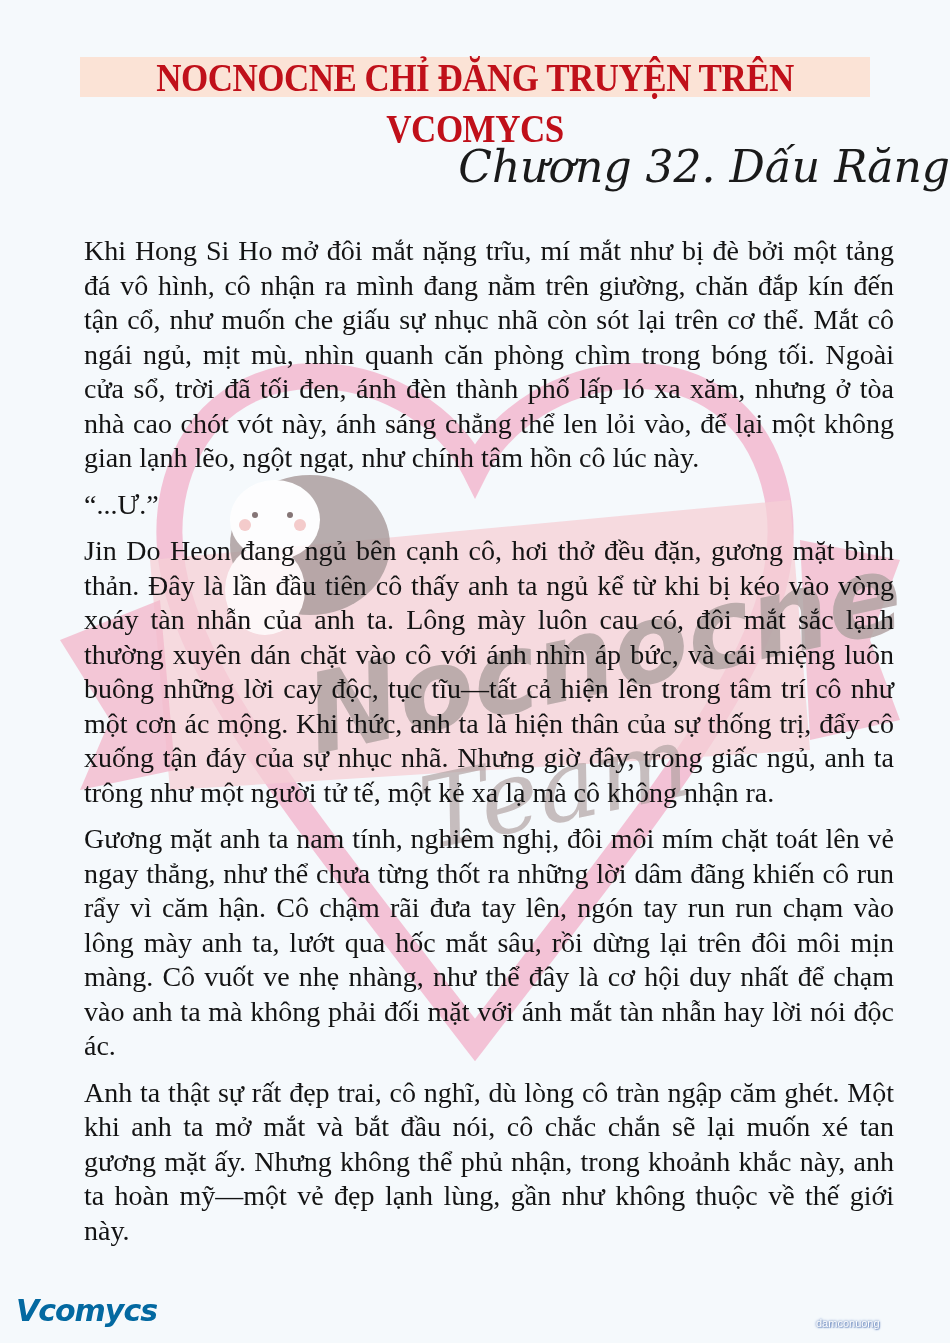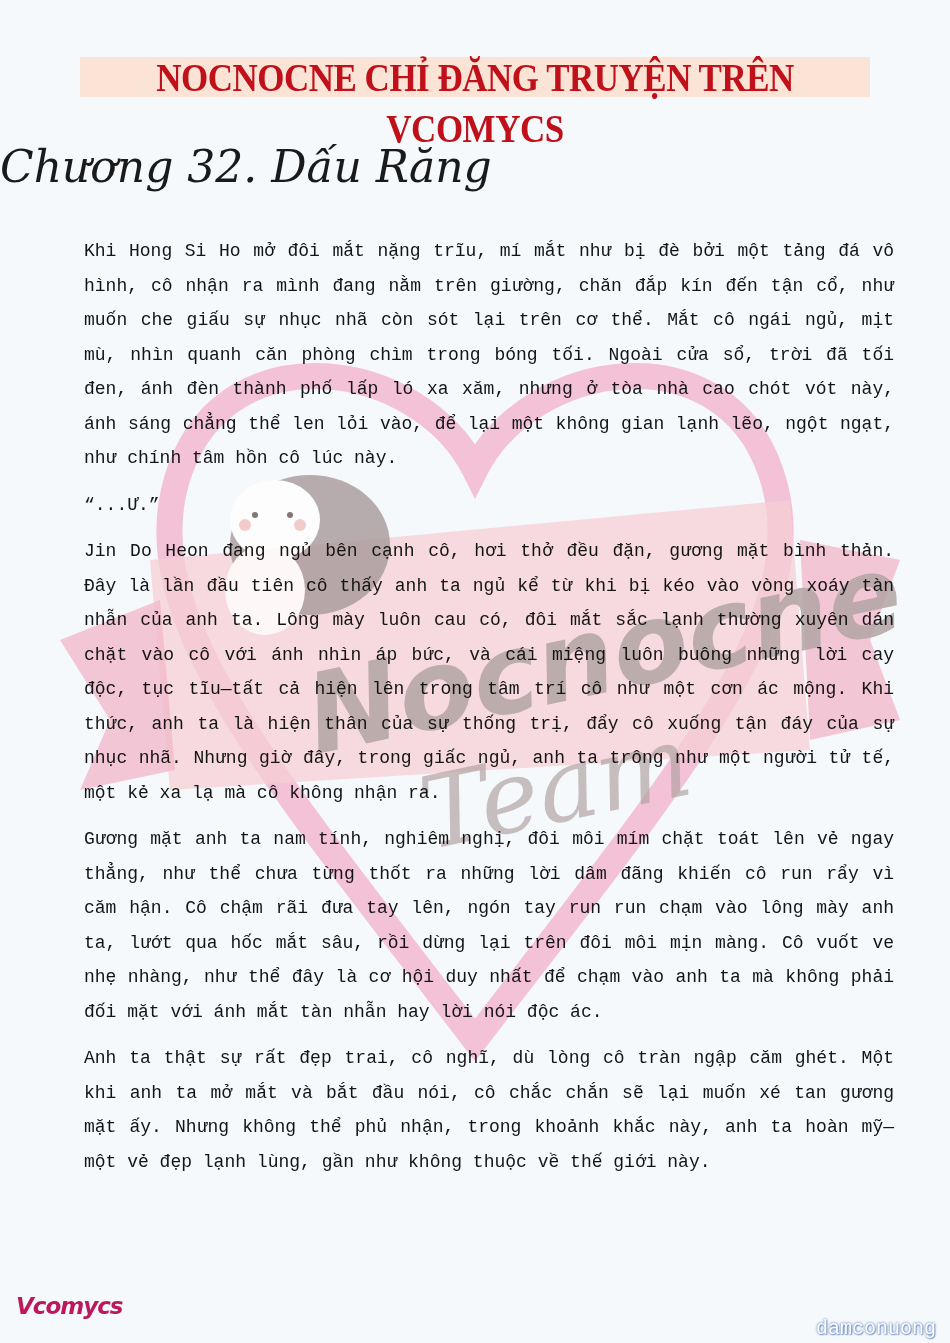--- a/index.html
+++ b/index.html
@@ -19,41 +19,41 @@
       background: #fbe3d6;
     }
     .banner-text {
       position: absolute; left: 80px; top: 53px; width: 790px; text-align: center;
       font-family: "Liberation Serif", serif; font-weight: bold;
       font-size: 35px; color: #c0101a; letter-spacing: -0.5px;
       transform: scaleY(1.15); transform-origin: top center;
       line-height: 44px;
     }
     .chapter-title {
-      position: absolute; left: 0; top: 132px; width: 950px; text-align: left;
+      position: absolute; left: 0; top: 132px; width: 950px; text-align: right;
       font-family: "DejaVu Serif", serif; font-style: italic;
       font-size: 44px; color: #1a1a1a; line-height: 70px;
     }
 
     .content {
       position: absolute; left: 84px; top: 234px; width: 810px;
-      font-family: Liberation Mono, monospace;
-      font-size: 18px; line-height: 34.5px; color: #141414;
+      font-family: Liberation Serif, serif;
+      font-size: 28px; line-height: 34.5px; color: #141414;
     }
     .para { margin: 0 0 12px 0; text-align: justify; }
     .para.last-line-left { text-align-last: left; }
 
     .vcomycs-logo {
       position: absolute; left: 16px; top: 1293px;
       font-family: "DejaVu Sans", sans-serif; font-weight: bold; font-style: italic;
-      font-size: 23px; color: #be185d; letter-spacing: -1px;
+      font-size: 30px; color: #0369a1; letter-spacing: -1px;
     }
     .damconuong {
       position: absolute; left: 816px; top: 1317px;
-      font-family: Liberation Mono, monospace; font-size: 20px; color: #ffffff;
+      font-family: Liberation Sans, sans-serif; font-size: 11px; color: #ffffff;
       text-shadow: 0 0 3px #7a95c4, 0 0 2px #7a95c4, 1px 1px 1px #8aa3cf;
     }
   </style>
 </head>
 <body>
 
 <div class="page">
 
   <svg class="watermark" viewBox="0 0 950 1343">
 

